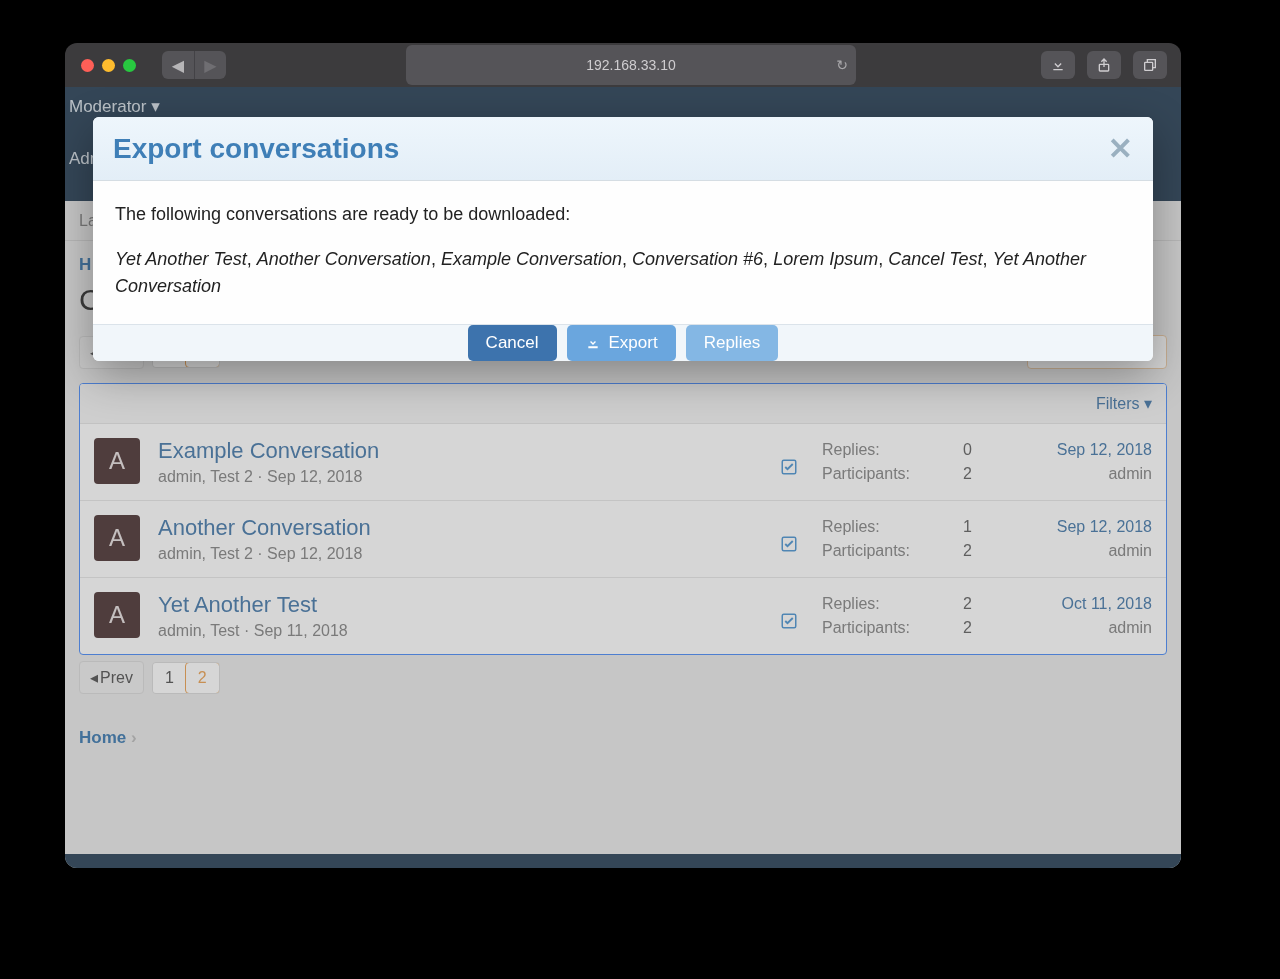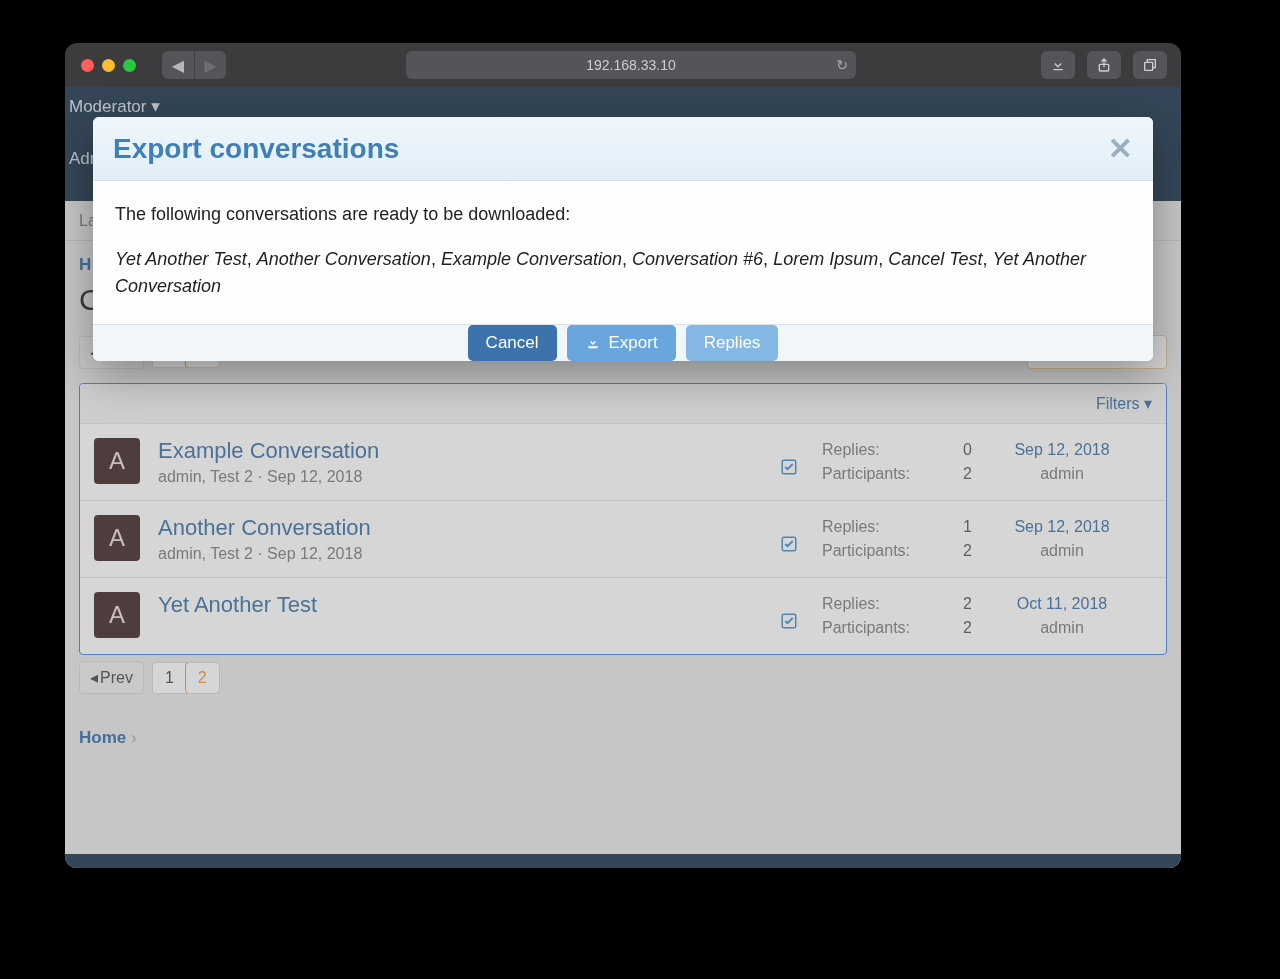--- a/index.html
+++ b/index.html
@@ -5,21 +5,21 @@
   * { box-sizing: border-box; margin: 0; padding: 0; }
   html, body { width: 1280px; height: 979px; background: #000; font-family: -apple-system, "Helvetica Neue", Arial, sans-serif; }
   .shadow-wrap { position: absolute; left: 65px; top: 43px; width: 1116px; height: 825px; border-radius: 12px; box-shadow: 0 25px 80px 30px rgba(0,0,0,.85); overflow: hidden; }
   .titlebar { height: 44px; background: #3c3b3d; display:flex; align-items:center; }
   .traffic { display:flex; gap:8px; margin-left:16px; }
   .dot { width:13px; height:13px; border-radius:50%; }
   .dot.red{background:#ff5f57}.dot.yellow{background:#febc2e}.dot.green{background:#28c840}
   .nav-arrows { margin-left:26px; display:flex; background:#555458; border-radius:6px; overflow:hidden; }
   .nav-arrows div{ width:32px; height:28px; display:flex; align-items:center; justify-content:center; color:#b6b5b7;}
   .nav-arrows div+div{border-left:1px solid #434246;color:#6f6e72;}
-  .url-box{ margin-left:180px; width:450px; height:28px; background:#555458; border-radius:6px; display:flex; align-items:center; justify-content:center; color:#cfcdd0; font-size:14px; position:relative;}
+  .url-box{ margin-left:180px; width:450px; height:40px; background:#555458; border-radius:6px; display:flex; align-items:center; justify-content:center; color:#cfcdd0; font-size:14px; position:relative;}
   .url-box .ref{ position:absolute; right:8px; color:#a9a8ab;}
   .right-tools{ margin-left:auto; margin-right:14px; display:flex; gap:12px; }
   .right-tools .chip{ width:34px; height:28px; background:#555458; border-radius:6px; display:flex; align-items:center; justify-content:center; color:#cfcdd0;}
   .viewport{ position:relative; height:calc(100% - 44px); background:#e8e8e8; overflow:hidden;}
   .topnav{ height:114px; background:#17324a;}
   .topnav .row1{ padding:9px 20px 0 4px; display:flex; gap:32px; color:#d7e0e8; font-size:17px;flex-direction:column;}
   .subbar{ height:40px; background:#e7e7e7; border-bottom:1px solid #d2d2d2; display:flex; align-items:center; padding:0 14px; color:#777; font-size:16px;}
   .crumb{ color:#2b6ea9; font-weight:600; padding:14px 16px 6px 14px; font-size:17px;}
   .crumb .chev{color:#b7b7b7; margin-left:6px;}
   .content{ padding: 0 14px 20px 14px; }
@@ -36,21 +36,21 @@
   .panel .filters{ background:#f4f4f4; padding:10px 14px; text-align:right; color:#376fa4; font-size:16px; border-bottom:1px solid #e3e3e3;}
   .row{ display:flex; align-items:flex-start; padding:14px; border-top:1px solid #e6e6e6;}
   .row:first-of-type{border-top:none;}
   .avatar{ width:46px; height:46px; border-radius:4px; background:#3e2424; color:#e6dede; font-size:24px; display:flex; align-items:center; justify-content:center; flex:0 0 46px;}
   .meta{ margin-left:18px; flex:1 1 auto;}
   .title-link{ color:#376fa4; font-size:22px;}
   .sub{ color:#7b7b7b; font-size:16px; margin-top:4px;}
   .check{ color:#3f8dce; margin:20px 24px 0 0; font-size:18px;}
   .stats{ width:150px; color:#7b7b7b; font-size:16px; line-height:1.5;}
   .stats .v{ float:right; color:#555;}
-  .latest{ width:180px; text-align:center; font-size:16px; line-height:1.5;}
+  .latest{ width:180px; text-align:right; font-size:16px; line-height:1.5;}
   .latest .d{ color:#376fa4;}
   .latest .u{ color:#7b7b7b;}
   .breadcrumb-bottom{ color:#2b6ea9; font-weight:600; font-size:17px; padding:20px 0 0 0;}
   .footerbar{ position:absolute; bottom:0; left:0; right:0; height:14px; background:#17324a;}
   .overlay{ position:absolute; inset:0; background:rgba(120,120,120,0.30);}
   .modal{ position:absolute; left:28px; right:28px; top:30px; background:#fefefe; border-radius:6px; box-shadow:0 14px 44px rgba(0,0,0,.33); overflow:hidden;}
   .modal-head{ background:linear-gradient(#eef6fc,#e3eef7); padding:14px 20px; display:flex; align-items:center; border-bottom:1px solid #d5dde3;}
   .modal-head h2{ color:#3f7fb7; font-weight:700; font-size:28px;}
   .modal-head .close{ margin-left:auto; color:#9ab0c0; font-size:30px; font-weight:700; cursor:pointer;}
   .modal-body{ padding:20px 22px 24px 22px; font-size:18px; color:#222; line-height:1.5;}
@@ -172,20 +172,21 @@
               </div>
               <div class="latest">
                 <div class="d">Sep 12, 2018</div>
                 <div class="u">admin</div>
               </div>
             </div>
             <div class="row">
               <div class="avatar">A</div>
               <div class="meta">
                 <div class="title-link">Yet Another Test</div>
+                <div class="sub">admin, Test · Sep 11, 2018</div>
               </div>
               <div class="check"><svg class="ckb" viewBox="0 0 24 24">
                   <rect x="3" y="3" width="18" height="18" rx="2" fill="none" stroke="#3f8dce" stroke-width="2"></rect>
                   <path d="M7 12l3 3 7-7" fill="none" stroke="#3f8dce" stroke-width="2.5"></path>
                 </svg></div>
               <div class="stats">
                 <div>Replies:<span class="v">2</span></div>
                 <div>Participants:<span class="v">2</span></div>
               </div>
               <div class="latest">

